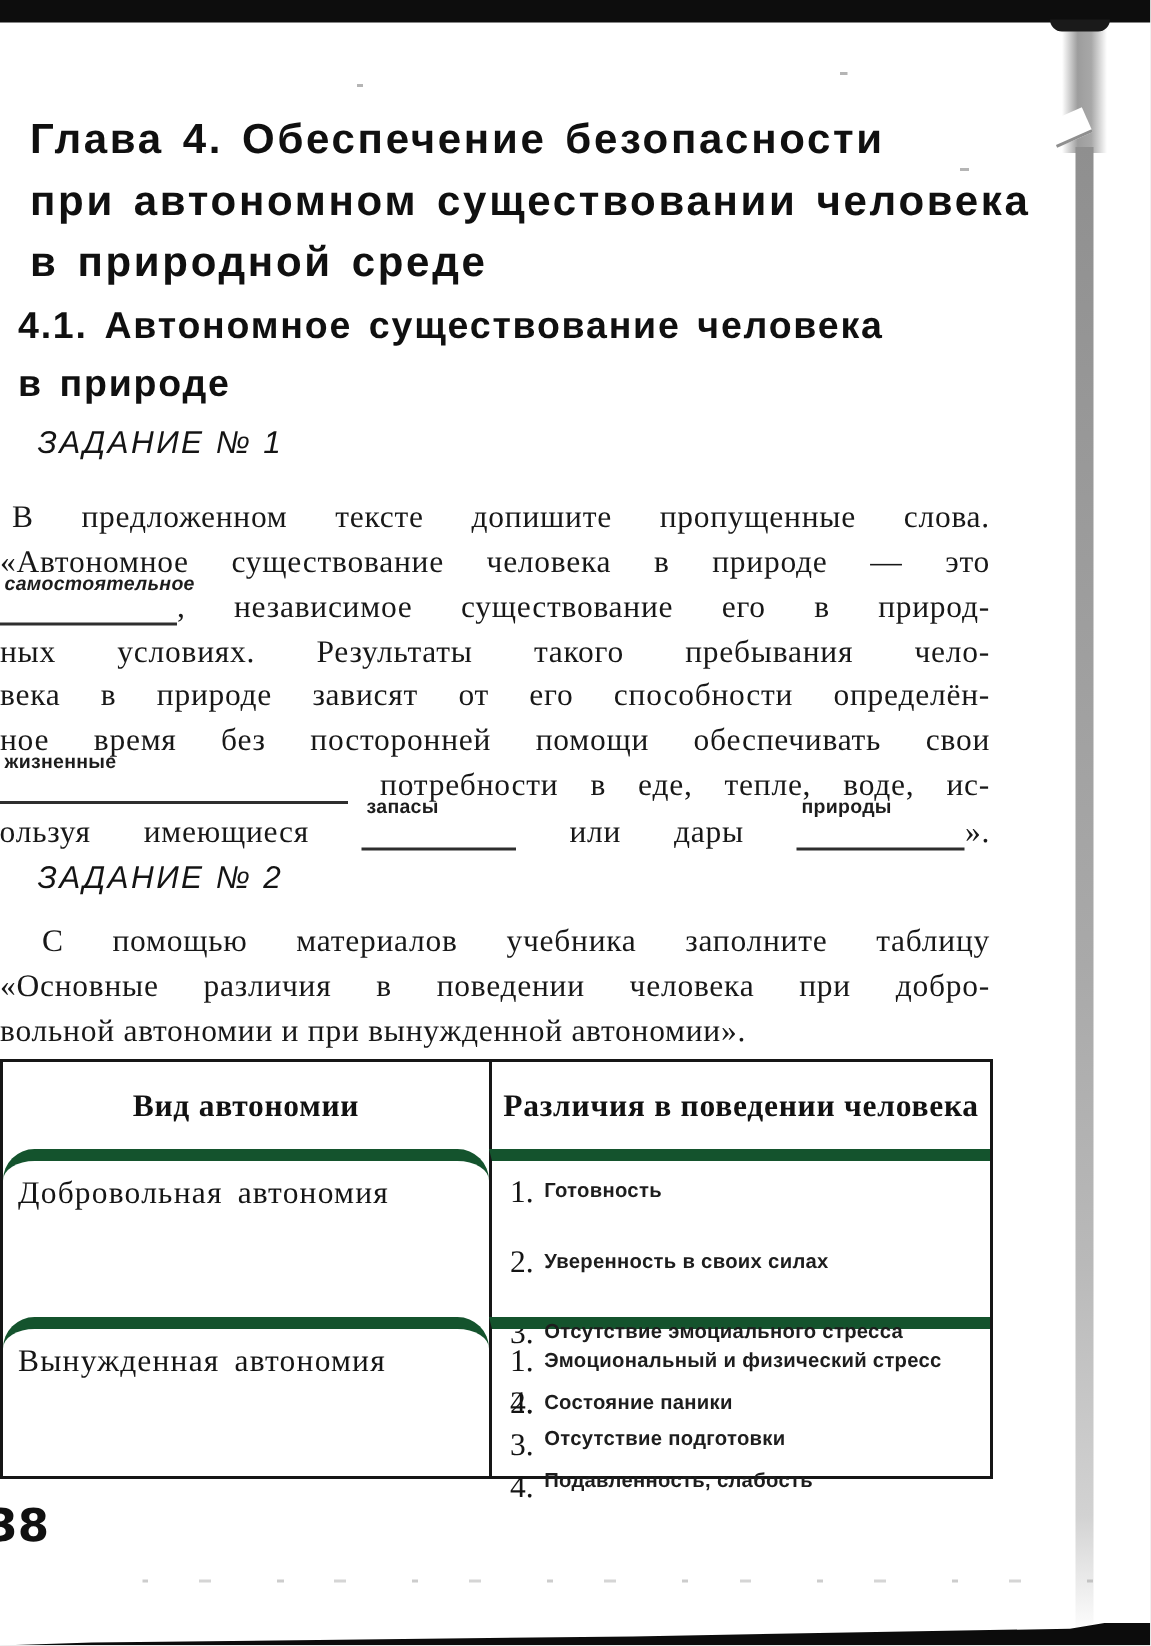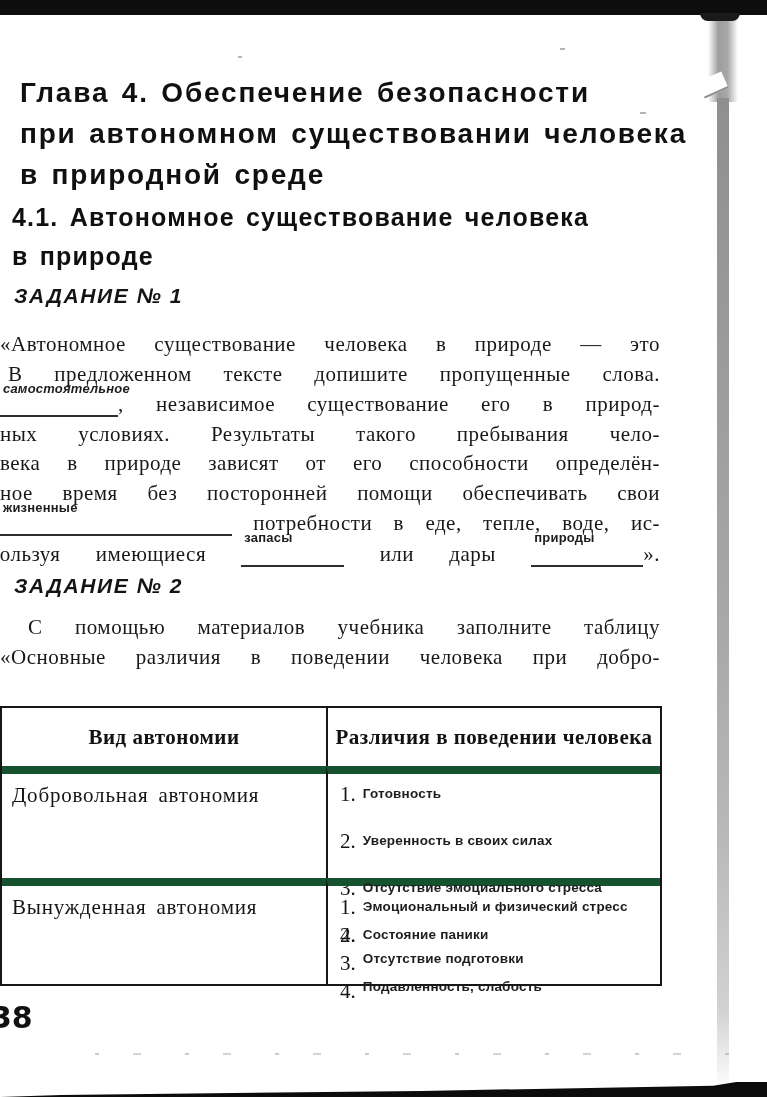--- a/index.html
+++ b/index.html
@@ -27,22 +27,22 @@
     clip-path:polygon(0% 100%,8% 88%,55% 62%,93% 30%,96% 6%,100% 6%,100% 100%);}
   .pagenum{position:absolute;left:-9px;top:1000px;
     font-family:"DejaVu Sans", sans-serif;font-weight:bold;font-size:30px;color:#111;}
   
   .chapter{position:absolute;left:20px;top:72px;width:680px;
     font-family:"Liberation Sans", sans-serif;font-weight:bold;
     font-size:28px;line-height:41px;letter-spacing:1.8px;word-spacing:3px;color:#101010;}
   .section{position:absolute;left:12px;top:198px;width:660px;
     font-family:"Liberation Sans", sans-serif;font-weight:bold;
     font-size:25px;line-height:39px;letter-spacing:1.2px;word-spacing:3px;color:#101010;}
-  .tasklabel{position:absolute;left:14px;
-    font-family:"Liberation Sans", sans-serif;font-weight:bold;font-style:italic;
+  .tasklabel{position:absolute;left:25px;
+    font-family:"Liberation Sans", sans-serif;font-weight:normal;font-style:italic;
     font-size:21px;letter-spacing:1.6px;color:#141414;}
   .t1{top:284px;} .t2{top:574px;}
   
   .para{position:absolute;left:0;width:660px;font-size:21px;letter-spacing:.5px;color:#181818;}
   .p1{top:330px;line-height:29.5px;}
   .p2{top:612px;line-height:30px;}
   .jline{text-align:justify;text-align-last:justify;}
   .nline{text-align:left;}
   .ind8{text-indent:8px;} .ind14{text-indent:14px;padding-left:14px;}
   .shiftl{margin-left:-12px;width:672px;}
@@ -51,21 +51,21 @@
     border-bottom:2px solid #2e2e2e;position:relative;}
   .b1{width:118px;font-style:italic;} .b2{width:232px;} .b3{width:103px;} .b4{width:112px;}
   .answer{position:absolute;left:3px;bottom:12px;white-space:nowrap;
     font-family:"Liberation Sans", sans-serif;font-weight:600;font-size:13px;
     letter-spacing:.2px;color:#1d1d1d;}
   
   .wtable{position:absolute;left:0;top:706px;width:658px;
     border:2px solid #161616;display:grid;
     grid-template-columns:324px 1fr;grid-template-rows:58px 112px 106px;}
   .cell{border-left:2px solid #161616;border-top:8px solid #14532d;box-sizing:border-box;}
-  .c-first{border-left:none;} .r-first{border-top:none;}
+  .c-first{border-left:none;border-radius:21px;} .r-first{border-top:none;}
   .th{display:flex;align-items:center;justify-content:center;text-align:center;
     font-weight:bold;font-size:21px;line-height:26px;letter-spacing:.5px;color:#121212;}
   .td-type{padding:9px 10px 0 10px;font-size:21px;letter-spacing:.8px;word-spacing:4px;color:#151515;}
   .td-items{padding:6px 6px 0 12px;}
   .titem{white-space:nowrap;}
   .tnum{font-size:21px;color:#141414;}
   .tanswer{font-family:"Liberation Sans", sans-serif;font-weight:600;font-size:13.5px;
     letter-spacing:.2px;color:#1d1d1d;position:relative;top:-3px;margin-left:7px;}
   .r1 .titem{margin-top:20px;line-height:24px;}
   .r1 .titem:first-child{margin-top:2px;}
@@ -96,35 +96,36 @@
   </div>
 
   <div class="section">
     <div>4.1. Автономное существование человека</div>
     <div>в природе</div>
   </div>
 
   <div class="tasklabel t1">ЗАДАНИЕ № 1</div>
 
   <div class="para p1">
+    <div class="jline ind8">В предложенном тексте допишите пропущенные слова.</div>
     <div class="jline">«Автономное существование человека в природе — это</div>
-    <div class="jline ind8">В предложенном тексте допишите пропущенные слова.</div>
     <div class="jline"><span class="blank b1"><span class="answer">самостоятельное</span></span><span>, независимое существование его в природ-</span></div>
     <div class="jline">ных условиях. Результаты такого пребывания чело-</div>
     <div class="jline">века в природе зависят от его способности определён-</div>
     <div class="jline">ное время без посторонней помощи обеспечивать свои</div>
     <div class="jline"><span class="blank b2"><span class="answer">жизненные</span></span> <span>потребности в еде, тепле, воде, ис-</span></div>
     <div class="jline shiftl"><span>пользуя имеющиеся</span> <span class="blank b3"><span class="answer">запасы</span></span> <span>или дары</span> <span class="blank b4"><span class="answer">природы</span></span><span>».</span></div>
   </div>
 
   <div class="tasklabel t2">ЗАДАНИЕ № 2</div>
 
   <div class="para p2">
     <div class="jline ind14">С помощью материалов учебника заполните таблицу</div>
     <div class="jline">«Основные различия в поведении человека при добро-</div>
+    <div class="nline">вольной автономии и при вынужденной автономии».</div>
   </div>
 
   <div class="wtable">
     <div class="cell c-first r-first th">Вид автономии</div>
     <div class="cell r-first th">Различия в поведении человека</div>
 
     <div class="cell c-first td-type">Добровольная автономия</div>
     <div class="cell td-items r1">
       <div class="titem"><span class="tnum">1.</span><span class="tanswer">Готовность</span></div>
       <div class="titem"><span class="tnum">2.</span><span class="tanswer">Уверенность в своих силах</span></div>

